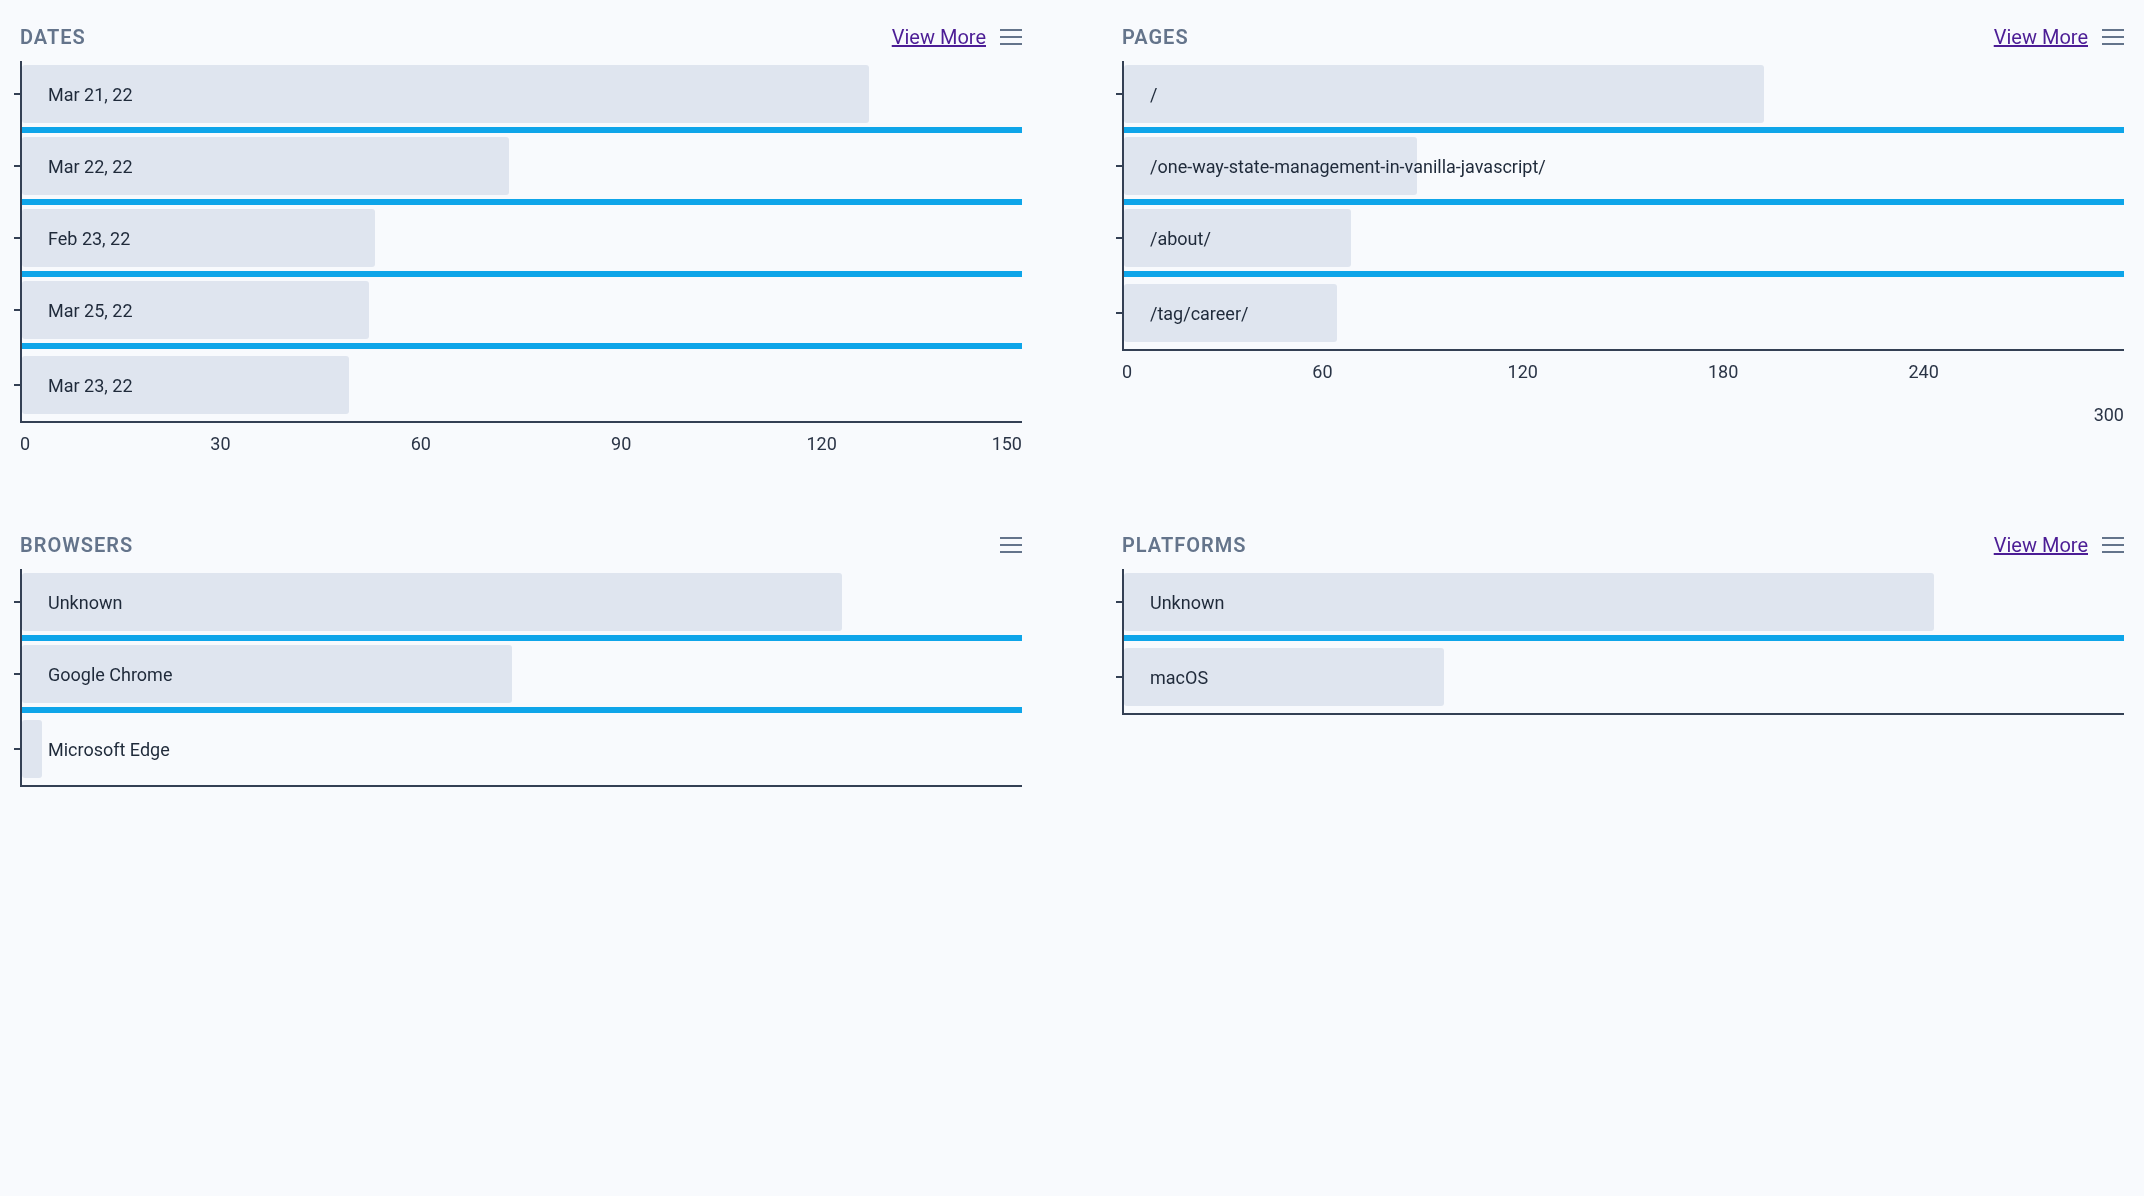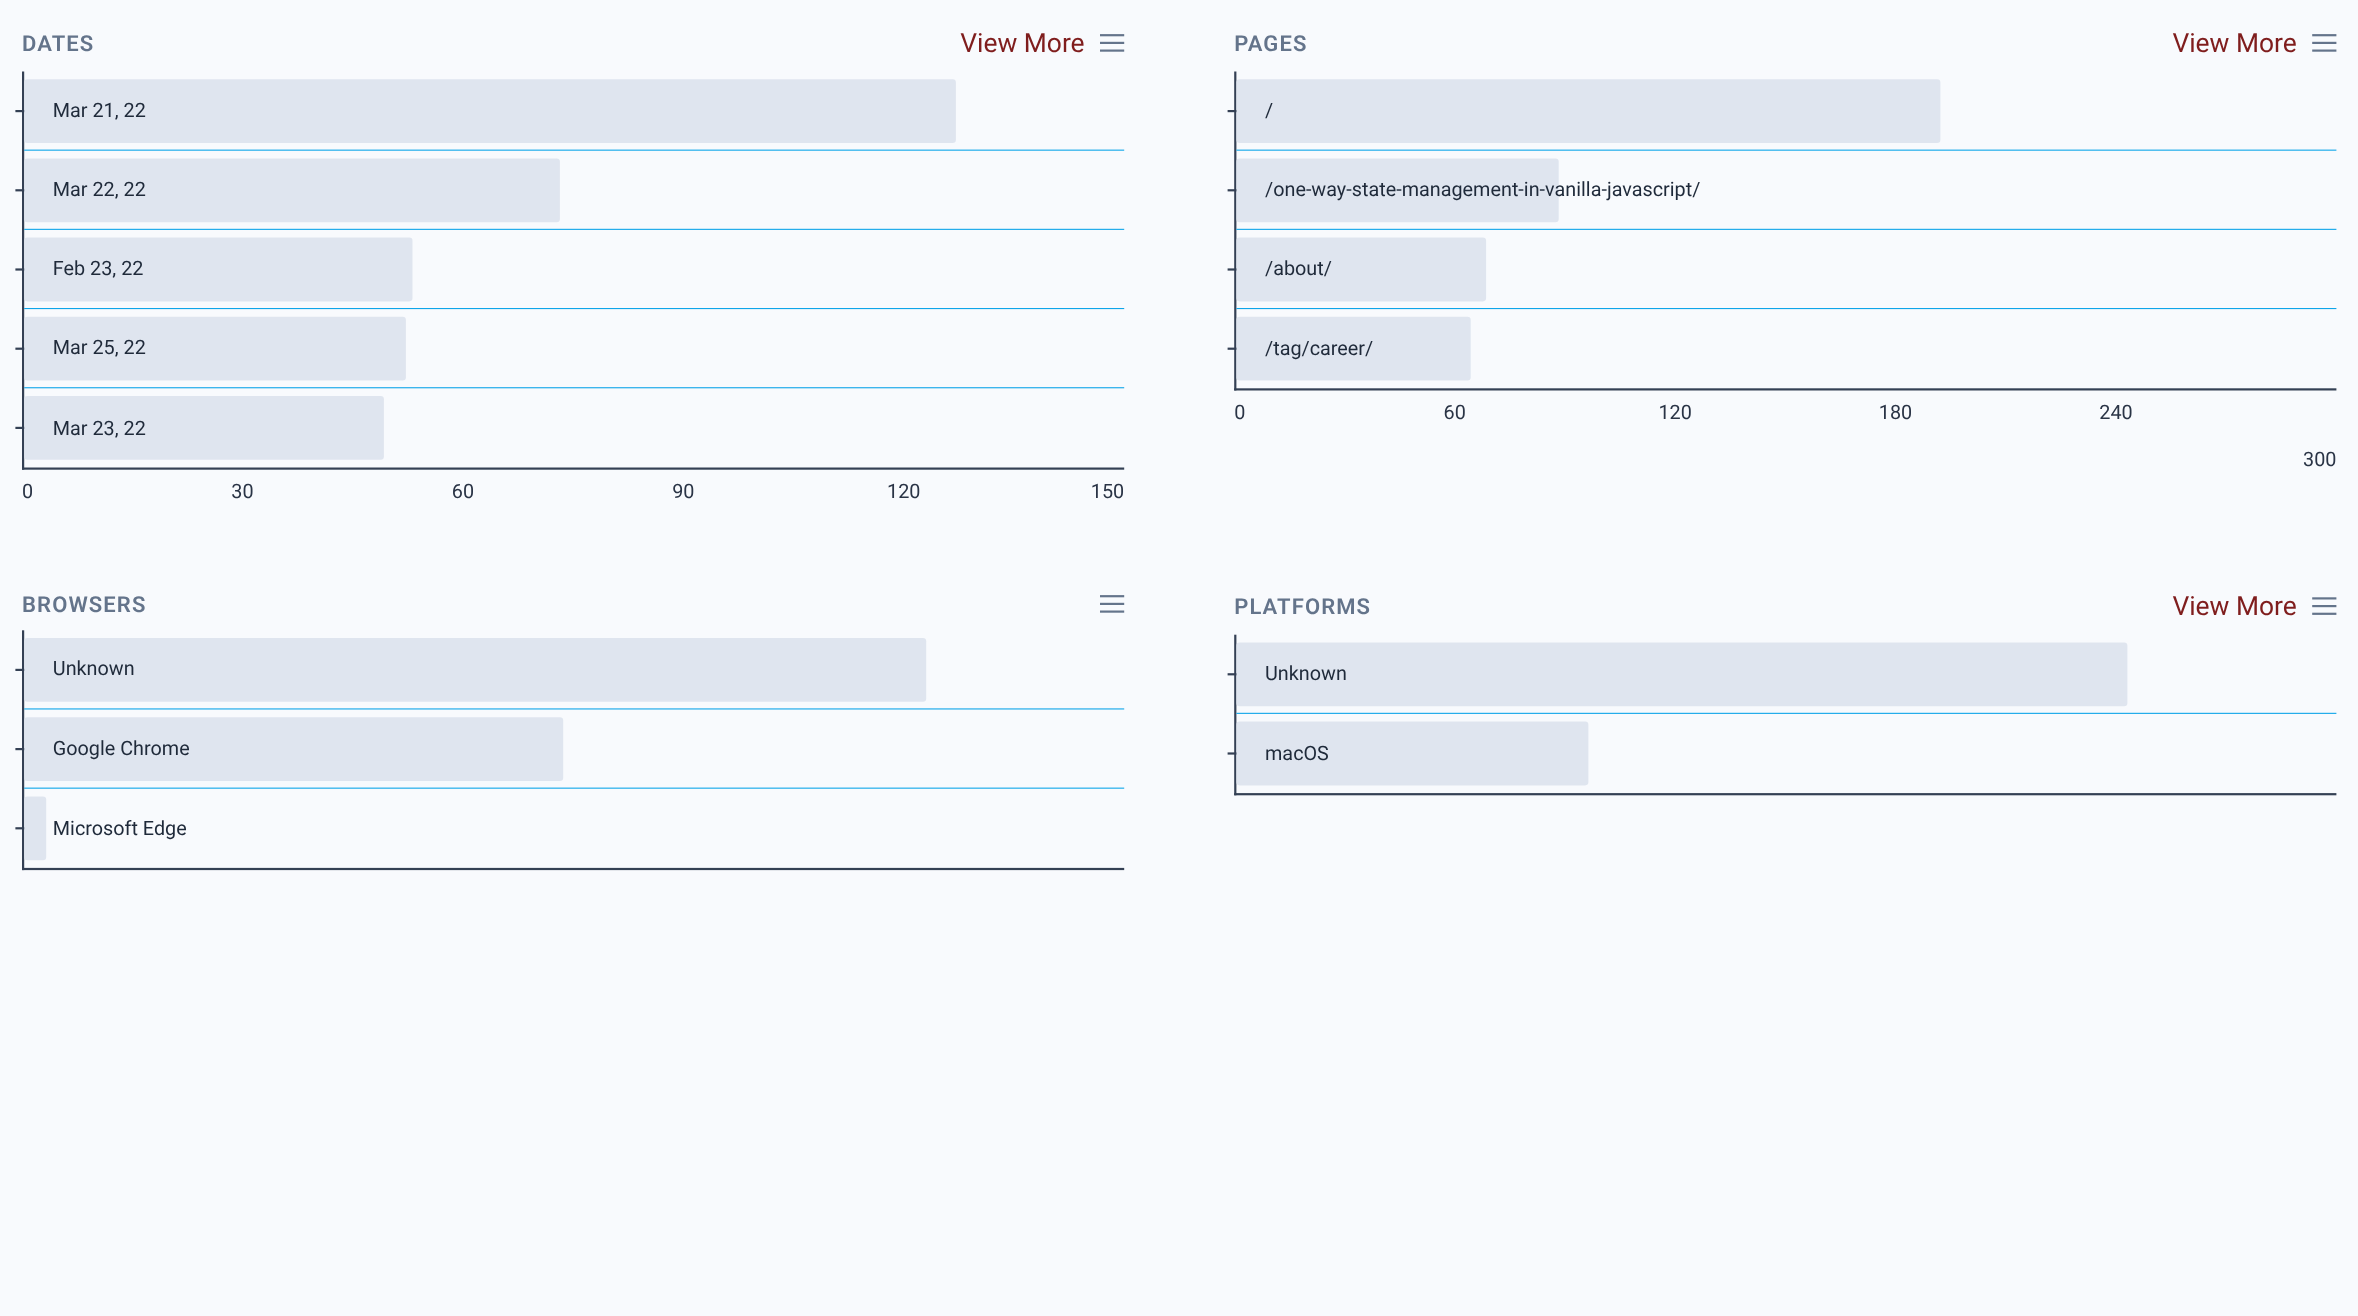--- a/index.html
+++ b/index.html
@@ -30,24 +30,25 @@
     font-weight: 600;
     letter-spacing: 1px;
     color: #64748b;
   }
   .header-actions {
     display: flex;
     align-items: center;
     gap: 14px;
   }
   .view-more {
-    font-size: 24px;
-    color: #7f1d1d;
+    font-size: 20px;
+    color: #4c1d95;
     cursor: pointer;
     user-select: none;
+    text-decoration: underline;
   }
   .menu-icon {
     width: 22px;
     height: 16px;
     display: flex;
     flex-direction: column;
     justify-content: space-between;
     cursor: pointer;
   }
   .menu-icon span {
@@ -61,21 +62,21 @@
     border-left: 2px solid #344054;
     border-bottom: 2px solid #344054;
   }
   .rows {
     display: flex;
     flex-direction: column;
   }
   .row {
     position: relative;
     height: 72px;
-    border-bottom: 1px solid #0ea5e9;
+    border-bottom: 6px solid #0ea5e9;
     display: flex;
     align-items: center;
   }
   .row:last-child { border-bottom: none; }
   .tick-stub {
     position: absolute;
     left: -8px;
     top: 50%;
     width: 8px;
     height: 2px;

